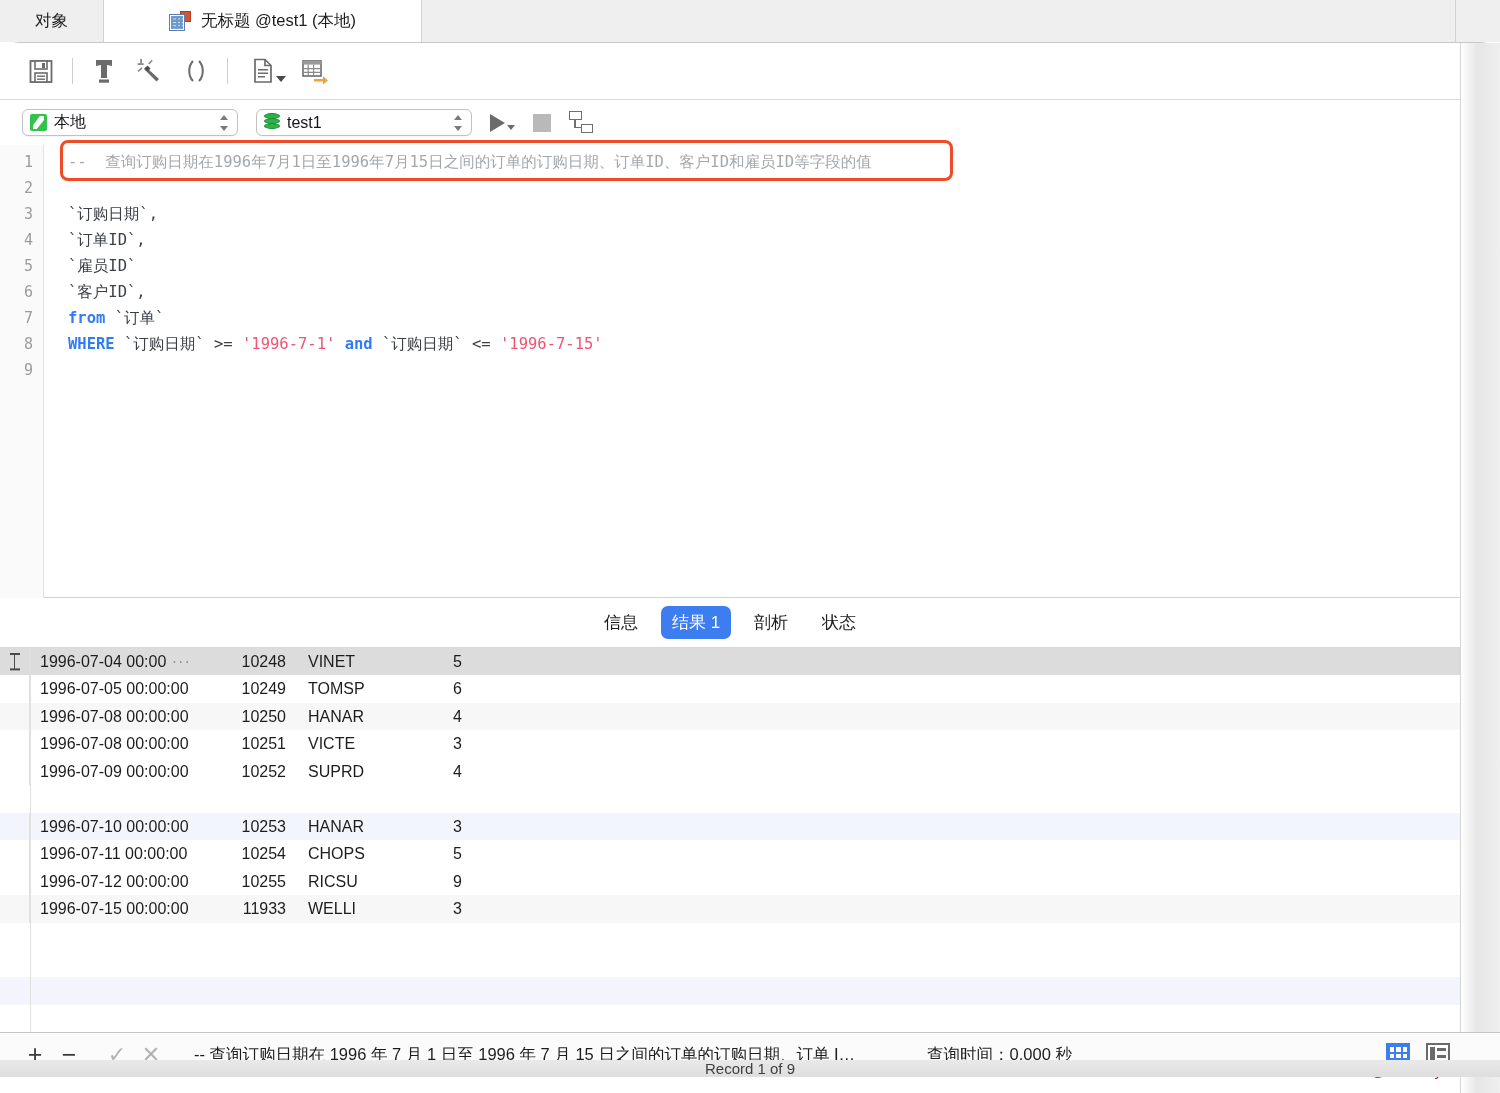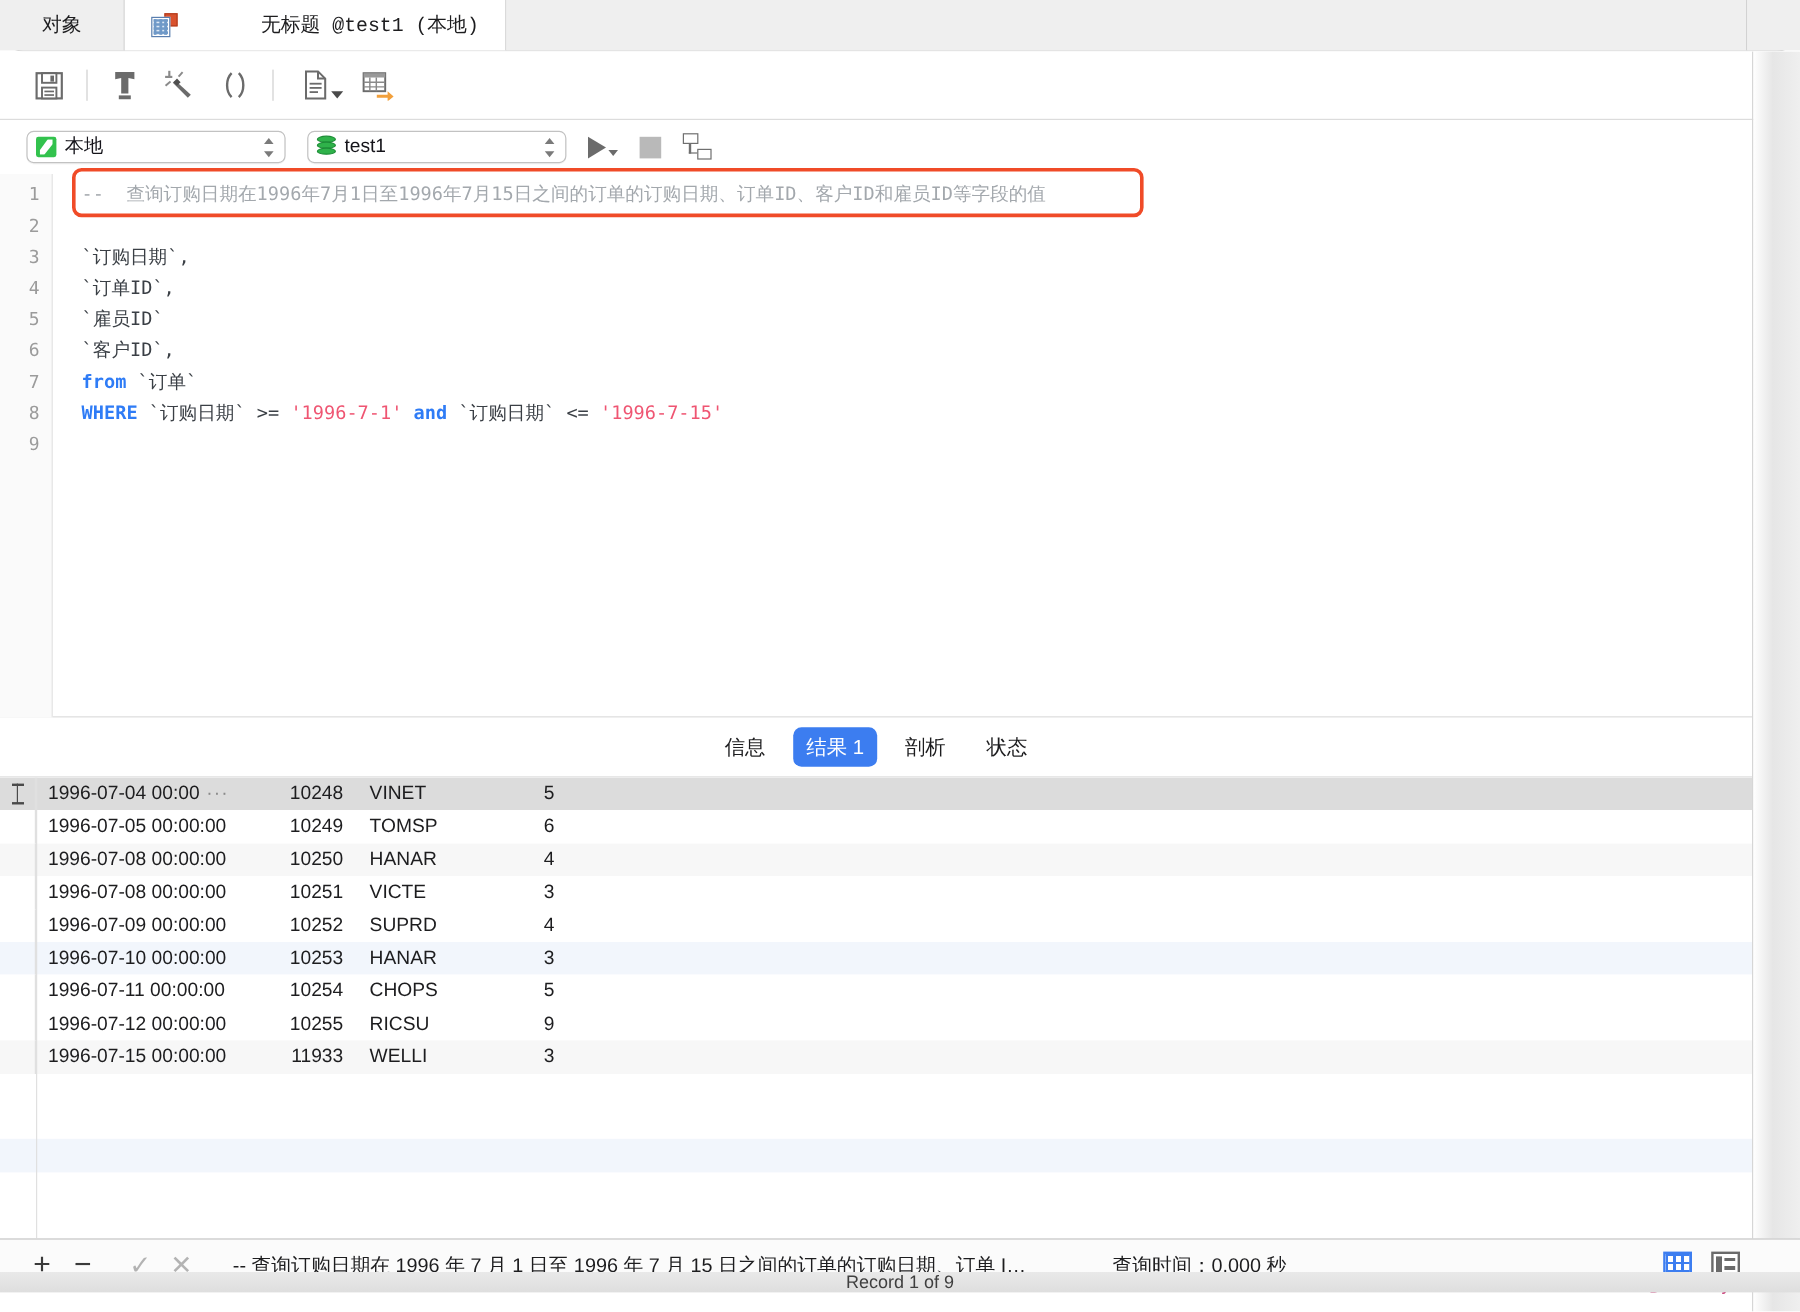--- a/index.html
+++ b/index.html
@@ -19,21 +19,21 @@
   }
   .tab {
     display: flex; align-items: center; gap: 10px;
     padding: 0 22px; font-size: 16.5px; color: #1d1d1f;
     border-right: 1px solid #d2d2d2;
     background: #efefef; cursor: default; white-space: nowrap;
   }
   .tab.objects { justify-content: center; min-width: 104px; padding: 0 26px; }
   .tab.active { background: #ffffff; }
   .tab.wide { min-width: 318px; }
-  .tab.wide2 { min-width: 318px; justify-content: space-between; font-family: Liberation Mono, monospace; }
+  .tab.wide2 { min-width: 318px; justify-content: center; }
   .tabstrip .filler { flex: 1; background: #efefef; border-right: 1px solid #d2d2d2; }
   .tabstrip .endcap { width: 44px; background: #efefef; }
 
   
   .tab-icon { width: 22px; height: 20px; position: relative; flex: none; }
   .tab-icon .back {
     position: absolute; right: 0; top: 0; width: 11px; height: 11px;
     background: #d9522e; border: 1px solid #b23f20;
   }
   .tab-icon .front {
@@ -168,21 +168,21 @@
   .ghead {
     height: 31px; background: #ffffff; border-bottom: 1px solid #c9c9c9;
     display: flex; align-items: center; font-size: 16px; color: #1d1d1f;
   }
   .ghead .hcell { height: 31px; line-height: 31px; padding-left: 10px; border-right: 1px solid #d6d6d6; }
   .ghead .rowsel { width: 30px; border-right: 1px solid #d6d6d6; }
   .grow { height: 27.4px; display: flex; align-items: center; font-size: 16px; color: #1d1d1f; }
   .grow .rowsel { width: 30px; height: 27.4px; border-right: 1px solid #e0e0e0; display: flex; align-items: center; justify-content: center; }
   .grow.selected { background: #dcdcdc; }
   .grow.stripe { background: #f7f7f7; }
-  .grow.blue { background: #f2f6fc; }
+  .grow.blue { background: #f2f6fc; margin-top: 28px; }
   .cell { height: 27.4px; line-height: 27.4px; padding: 0 10px; white-space: nowrap; overflow: hidden; }
   .c-date { width: 186px; }
   .c-id { width: 80px; text-align: right; }
   .c-cust { width: 96px; padding-left: 12px; }
   .c-emp { width: 80px; text-align: right; }
   .ellip { color: #8a8a8a; letter-spacing: 1px; }
   .ibeam { width: 10px; height: 17px; position: relative; }
   .ibeam::before { content:""; position:absolute; left:4px; top:0; width:1.6px; height:17px; background:#4a4a4a; }
   .ibeam::after { content:""; position:absolute; left:0; top:0; width:10px; height:1.6px; background:#4a4a4a; box-shadow: 0 15.4px 0 #4a4a4a; }
   .fillrow { height: 27.4px; }

